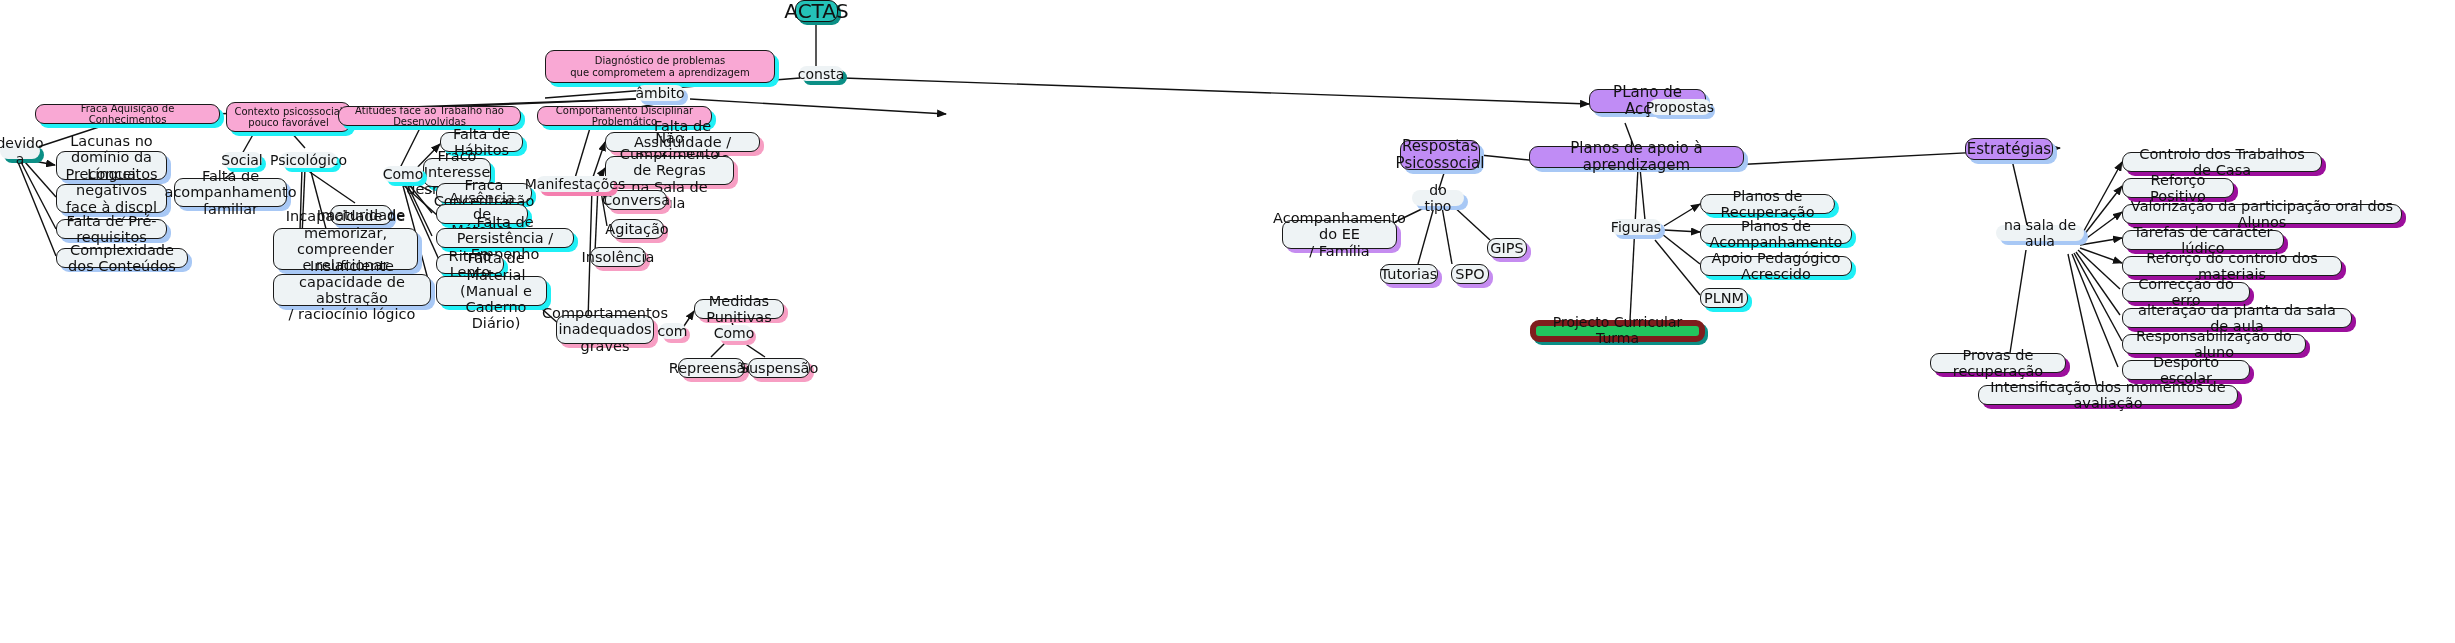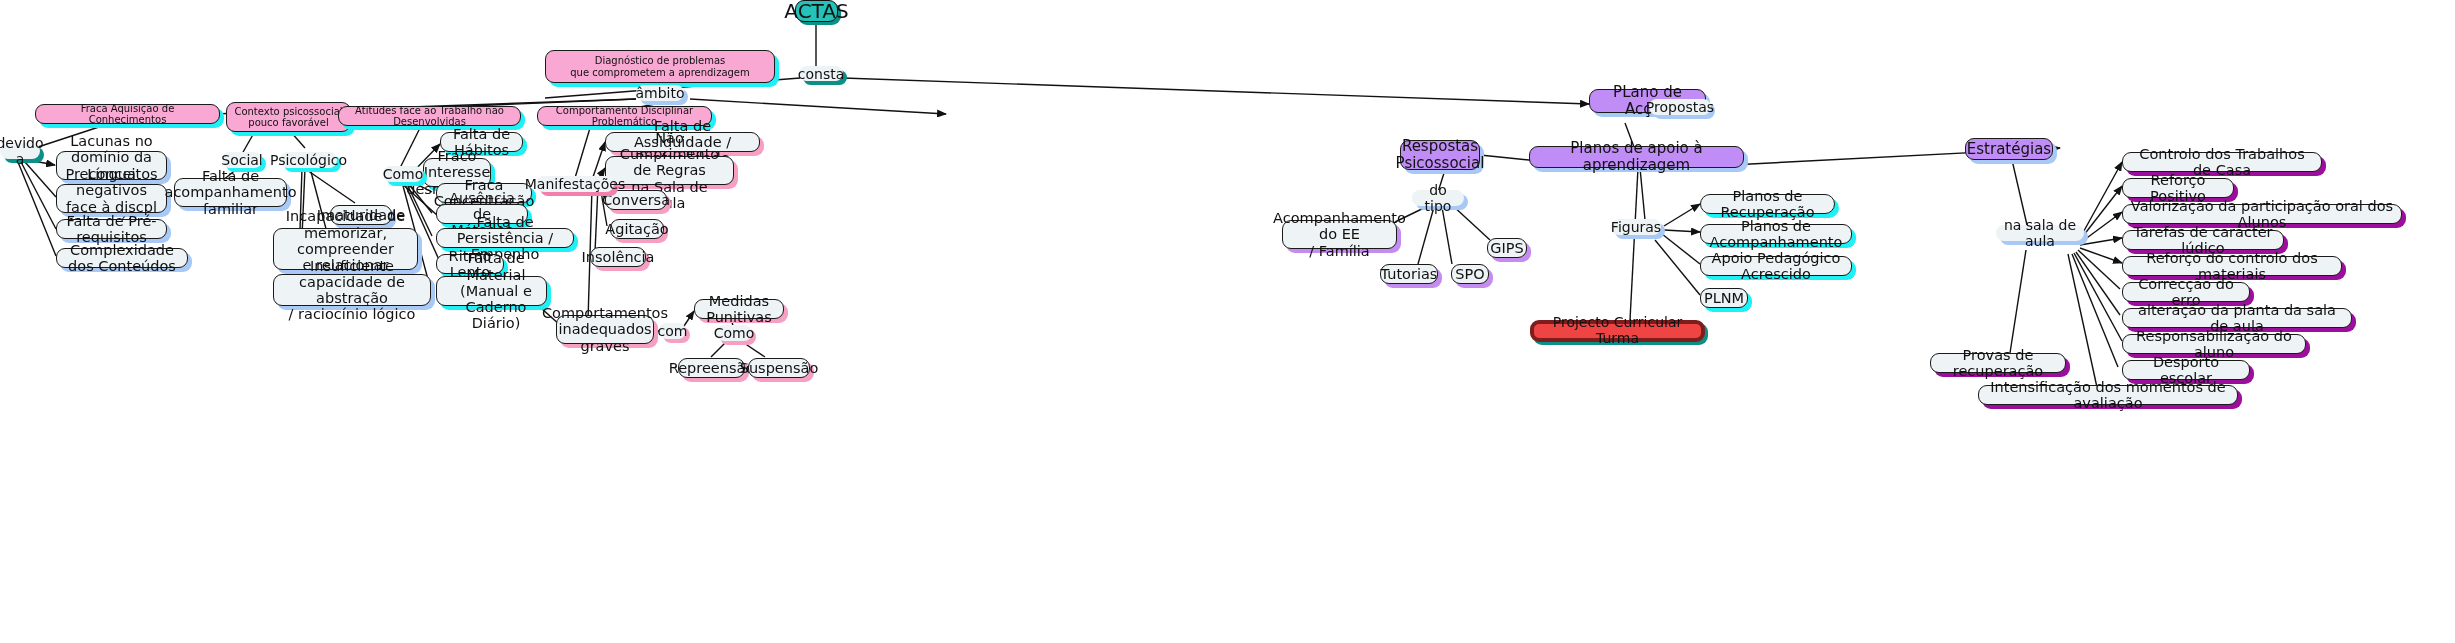--- a/index.html
+++ b/index.html
@@ -60,21 +60,21 @@
     padding:1px 6px;border-radius:9px;
     z-index:4;
   }
   .lk-teal{box-shadow:4px 4px 0 0 #0b8f86;}
   .lk-cyan{box-shadow:4px 4px 0 0 #1ff0f6;}
   .lk-blue{box-shadow:4px 4px 0 0 #a8c8f5;}
   .lk-pink{box-shadow:4px 4px 0 0 #f79ec3;}
   .lk-rose{box-shadow:4px 4px 0 0 #f47faf;}
 
   .teal-node{
-    background:#ef4444;border:4px solid #7f1d1d;border-radius:9px;
+    background:#22c55e;border:6px solid #7f1d1d;border-radius:9px;
     box-shadow:3px 3px 0 0 #0b8f86;font-size:14px;
   }
 </style>
 </head>
 <body>
 
 <div id="canvas">
 
   <svg id="edges" viewBox="0 0 2455 643">
     <defs>

